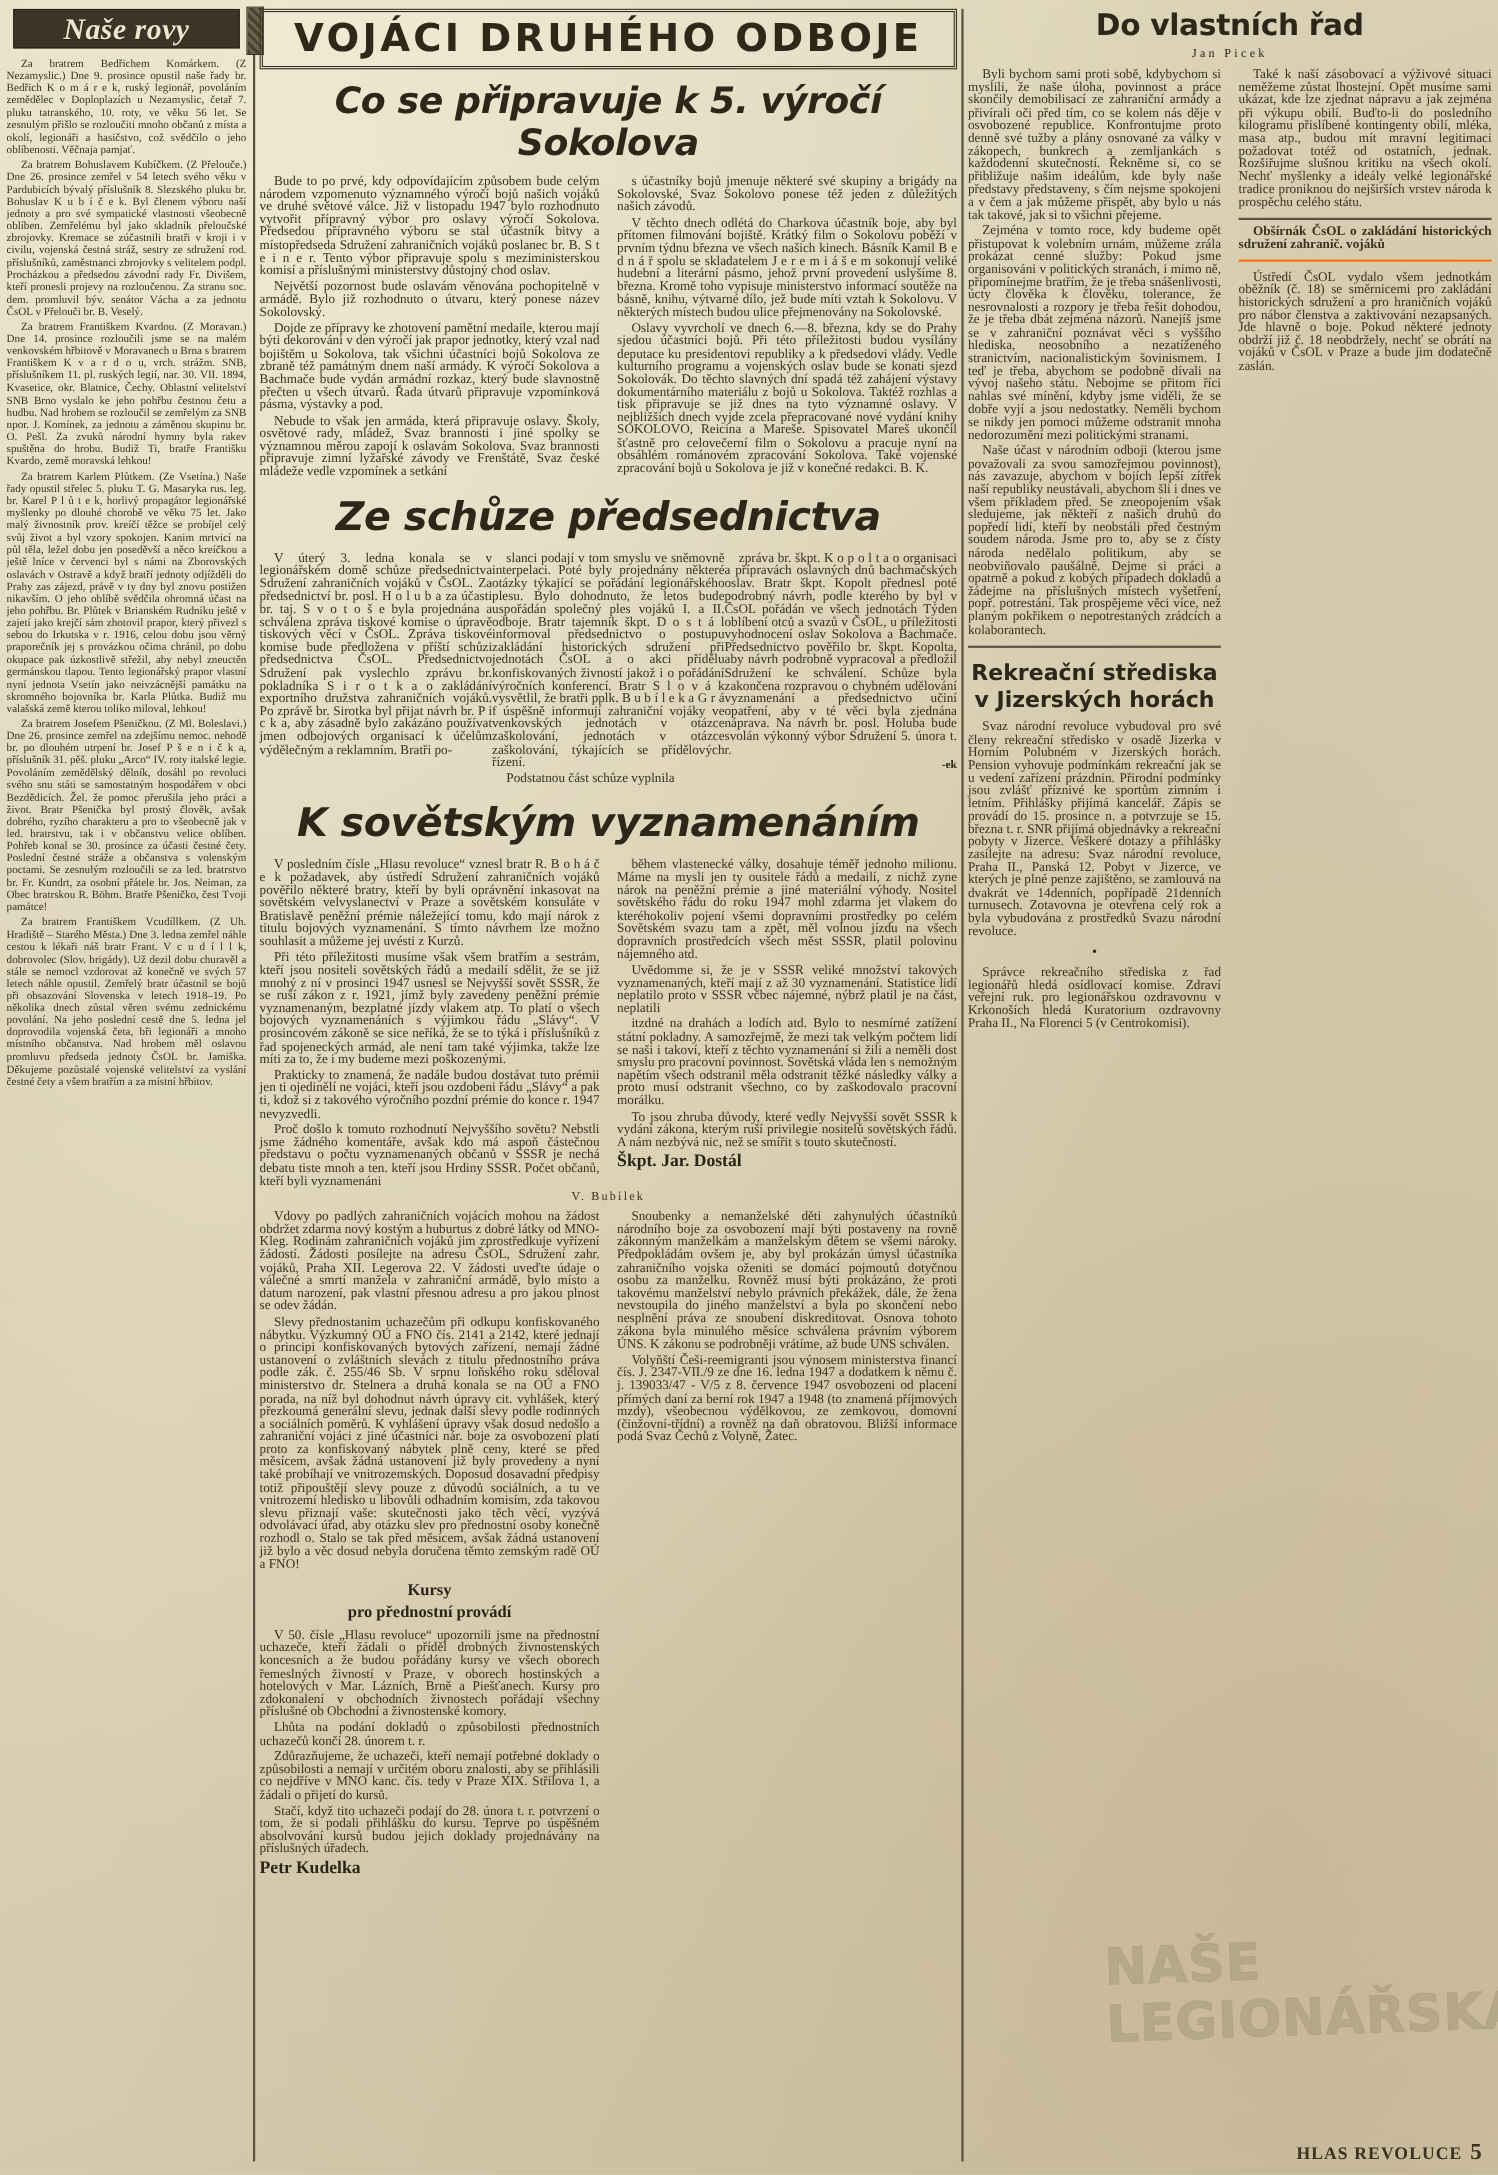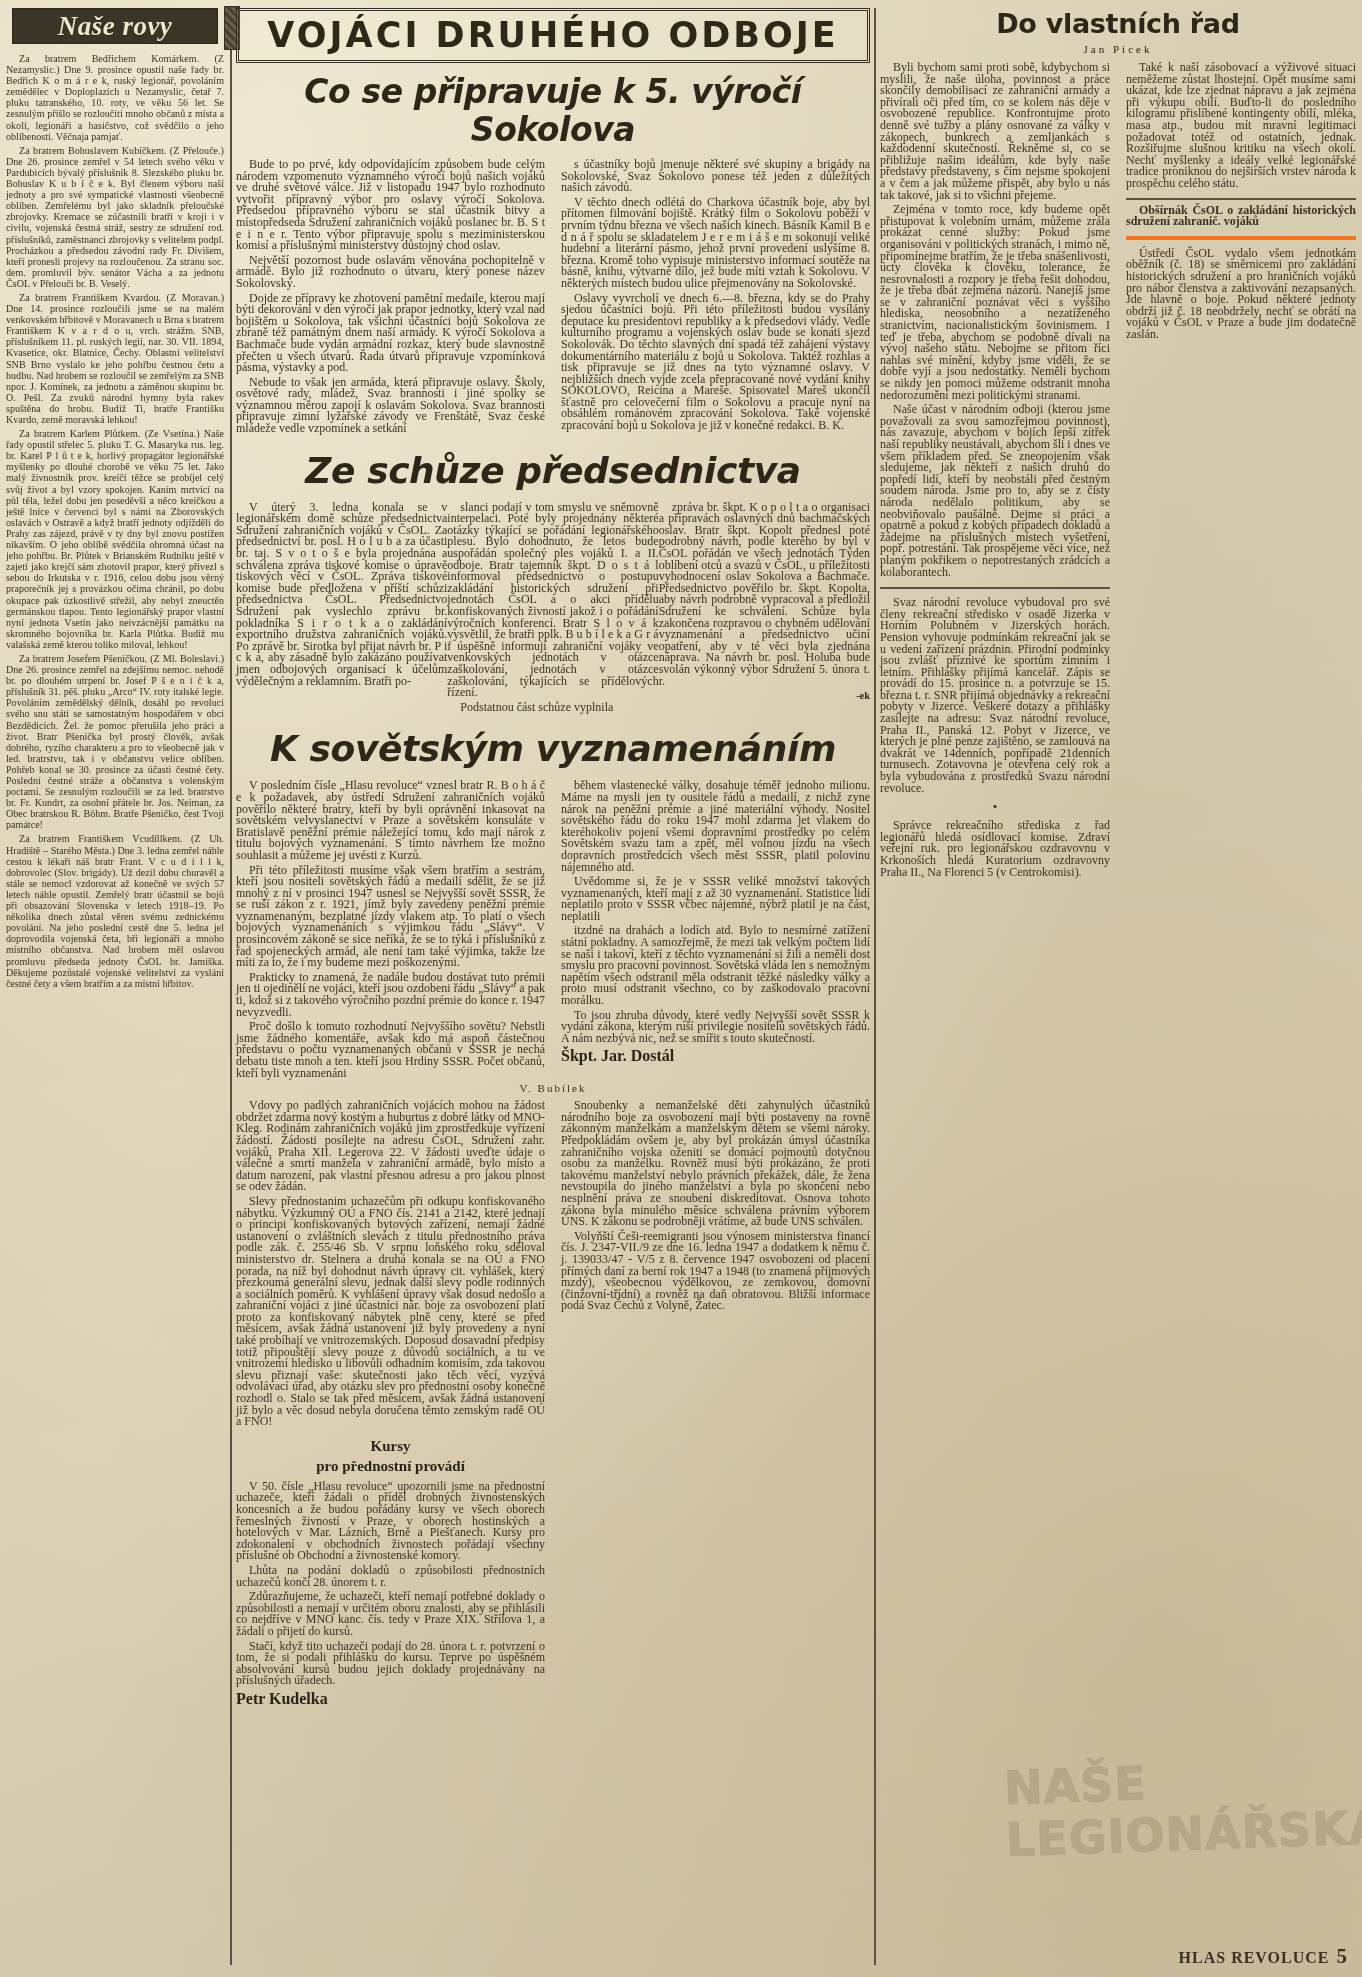--- a/index.html
+++ b/index.html
@@ -138,21 +138,21 @@
     font-weight:700;font-size:16px;letter-spacing:1px;
     color:#3a3121;
   }
   .footer .pg{font-size:21px;margin-left:7px;}
   .leftphoto{
     position:absolute;left:224px;top:6px;width:14px;height:42px;
     background:repeating-linear-gradient(45deg,#4a4231 0 3px,#6b6049 3px 6px);
     border:1px solid #3a3227;
   }
   .boxed{
-    border-top:2px solid #5a5140;border-bottom:4px solid #f97316;
+    border-top:2px solid #5a5140;border-bottom:2px solid #f97316;
     padding:5px 0;margin:8px 0;
   }
 </style>
 </head>
 <body>
 
 <div class="paper"></div>
 
 <div class="sheet">
 
@@ -254,20 +254,21 @@
     <div class="rhead">Do vlastních řad</div>
     <div class="rbyline">Jan Picek</div>
 
     <div class="cols2">
       <div>
         <div class="para">Byli bychom sami proti sobě, kdybychom si myslili, že naše úloha, povinnost a práce skončily demobilisací ze zahraniční armády a přivírali oči před tím, co se kolem nás děje v osvobozené republice. Konfrontujme proto denně své tužby a plány osnované za války v zákopech, bunkrech a zemljankách s každodenní skutečností. Řekněme si, co se přibližuje našim ideálům, kde byly naše představy představeny, s čím nejsme spokojeni a v čem a jak můžeme přispět, aby bylo u nás tak takové, jak si to všichni přejeme.</div>
         <div class="para">Zejména v tomto roce, kdy budeme opět přistupovat k volebním urnám, můžeme zrála prokázat cenné služby: Pokud jsme organisováni v politických stranách, i mimo ně, připomínejme bratřím, že je třeba snášenlivosti, úcty člověka k člověku, tolerance, že nesrovnalosti a rozpory je třeba řešit dohodou, že je třeba dbát zejména názorů. Nanejíš jsme se v zahraniční poznávat věci s vyššího hlediska, neosobního a nezatíženého stranictvím, nacionalistickým šovinismem. I teď je třeba, abychom se podobně dívali na vývoj našeho státu. Nebojme se přitom říci nahlas své mínění, kdyby jsme viděli, že se dobře vyjí a jsou nedostatky. Neměli bychom se nikdy jen pomoci můžeme odstranit mnoha nedorozumění mezi politickými stranami.</div>
         <div class="para">Naše účast v národním odboji (kterou jsme považovali za svou samozřejmou povinnost), nás zavazuje, abychom v bojích lepší zítřek naší republiky neustávali, abychom šli i dnes ve všem příkladem před. Se zneopojením však sledujeme, jak někteří z našich druhů do popředí lidí, kteří by neobstáli před čestným soudem národa. Jsme pro to, aby se z čisty národa nedělalo politikum, aby se neobviňovalo paušálně. Dejme si práci a opatrně a pokud z kobých případech dokladů a žádejme na příslušných místech vyšetření, popř. potrestání. Tak prospějeme věci více, než planým pokřikem o nepotrestaných zrádcích a kolaborantech.</div>
 
         <div class="hr"></div>
+        <div class="rhead2">Rekreační střediska v Jizerských horách</div>
         <div class="para">Svaz národní revoluce vybudoval pro své členy rekreační středisko v osadě Jizerka v Horním Polubném v Jizerských horách. Pension vyhovuje podmínkám rekreační jak se u vedení zařízení prázdnin. Přirodní podmínky jsou zvlášť příznivé ke sportům zimním i letním. Přihlášky přijímá kancelář. Zápis se provádí do 15. prosince n. a potvrzuje se 15. března t. r. SNR přijímá objednávky a rekreační pobyty v Jizerce. Veškeré dotazy a přihlášky zasílejte na adresu: Svaz národní revoluce, Praha II., Panská 12. Pobyt v Jizerce, ve kterých je plné penze zajištěno, se zamlouvá na dvakrát ve 14denních, popřípadě 21denních turnusech. Zotavovna je otevřena celý rok a byla vybudována z prostředků Svazu národní revoluce.</div>
         <div class="bullet">•</div>
         <div class="para">Správce rekreačního střediska z řad legionářů hledá osídlovací komise. Zdraví veřejní ruk. pro legionářskou ozdravovnu v Krkonoších hledá Kuratorium ozdravovny Praha II., Na Florenci 5 (v Centrokomisi).</div>
       </div>
       <div>
         <div class="para">Také k naší zásobovací a výživové situaci neměžeme zůstat lhostejní. Opět musíme sami ukázat, kde lze zjednat nápravu a jak zejména při výkupu obilí. Buďto-li do posledního kilogramu přislíbené kontingenty obilí, mléka, masa atp., budou mít mravní legitimaci požadovat totéž od ostatních, jednak. Rozšiřujme slušnou kritiku na všech okolí. Nechť myšlenky a ideály velké legionářské tradice proniknou do nejširších vrstev národa k prospěchu celého státu.</div>
 
         <div class="boxed">
           <div class="para" style="text-indent:13px;font-weight:700;">Obšírnák ČsOL o zakládání historických sdružení zahranič. vojáků</div>
         </div>

